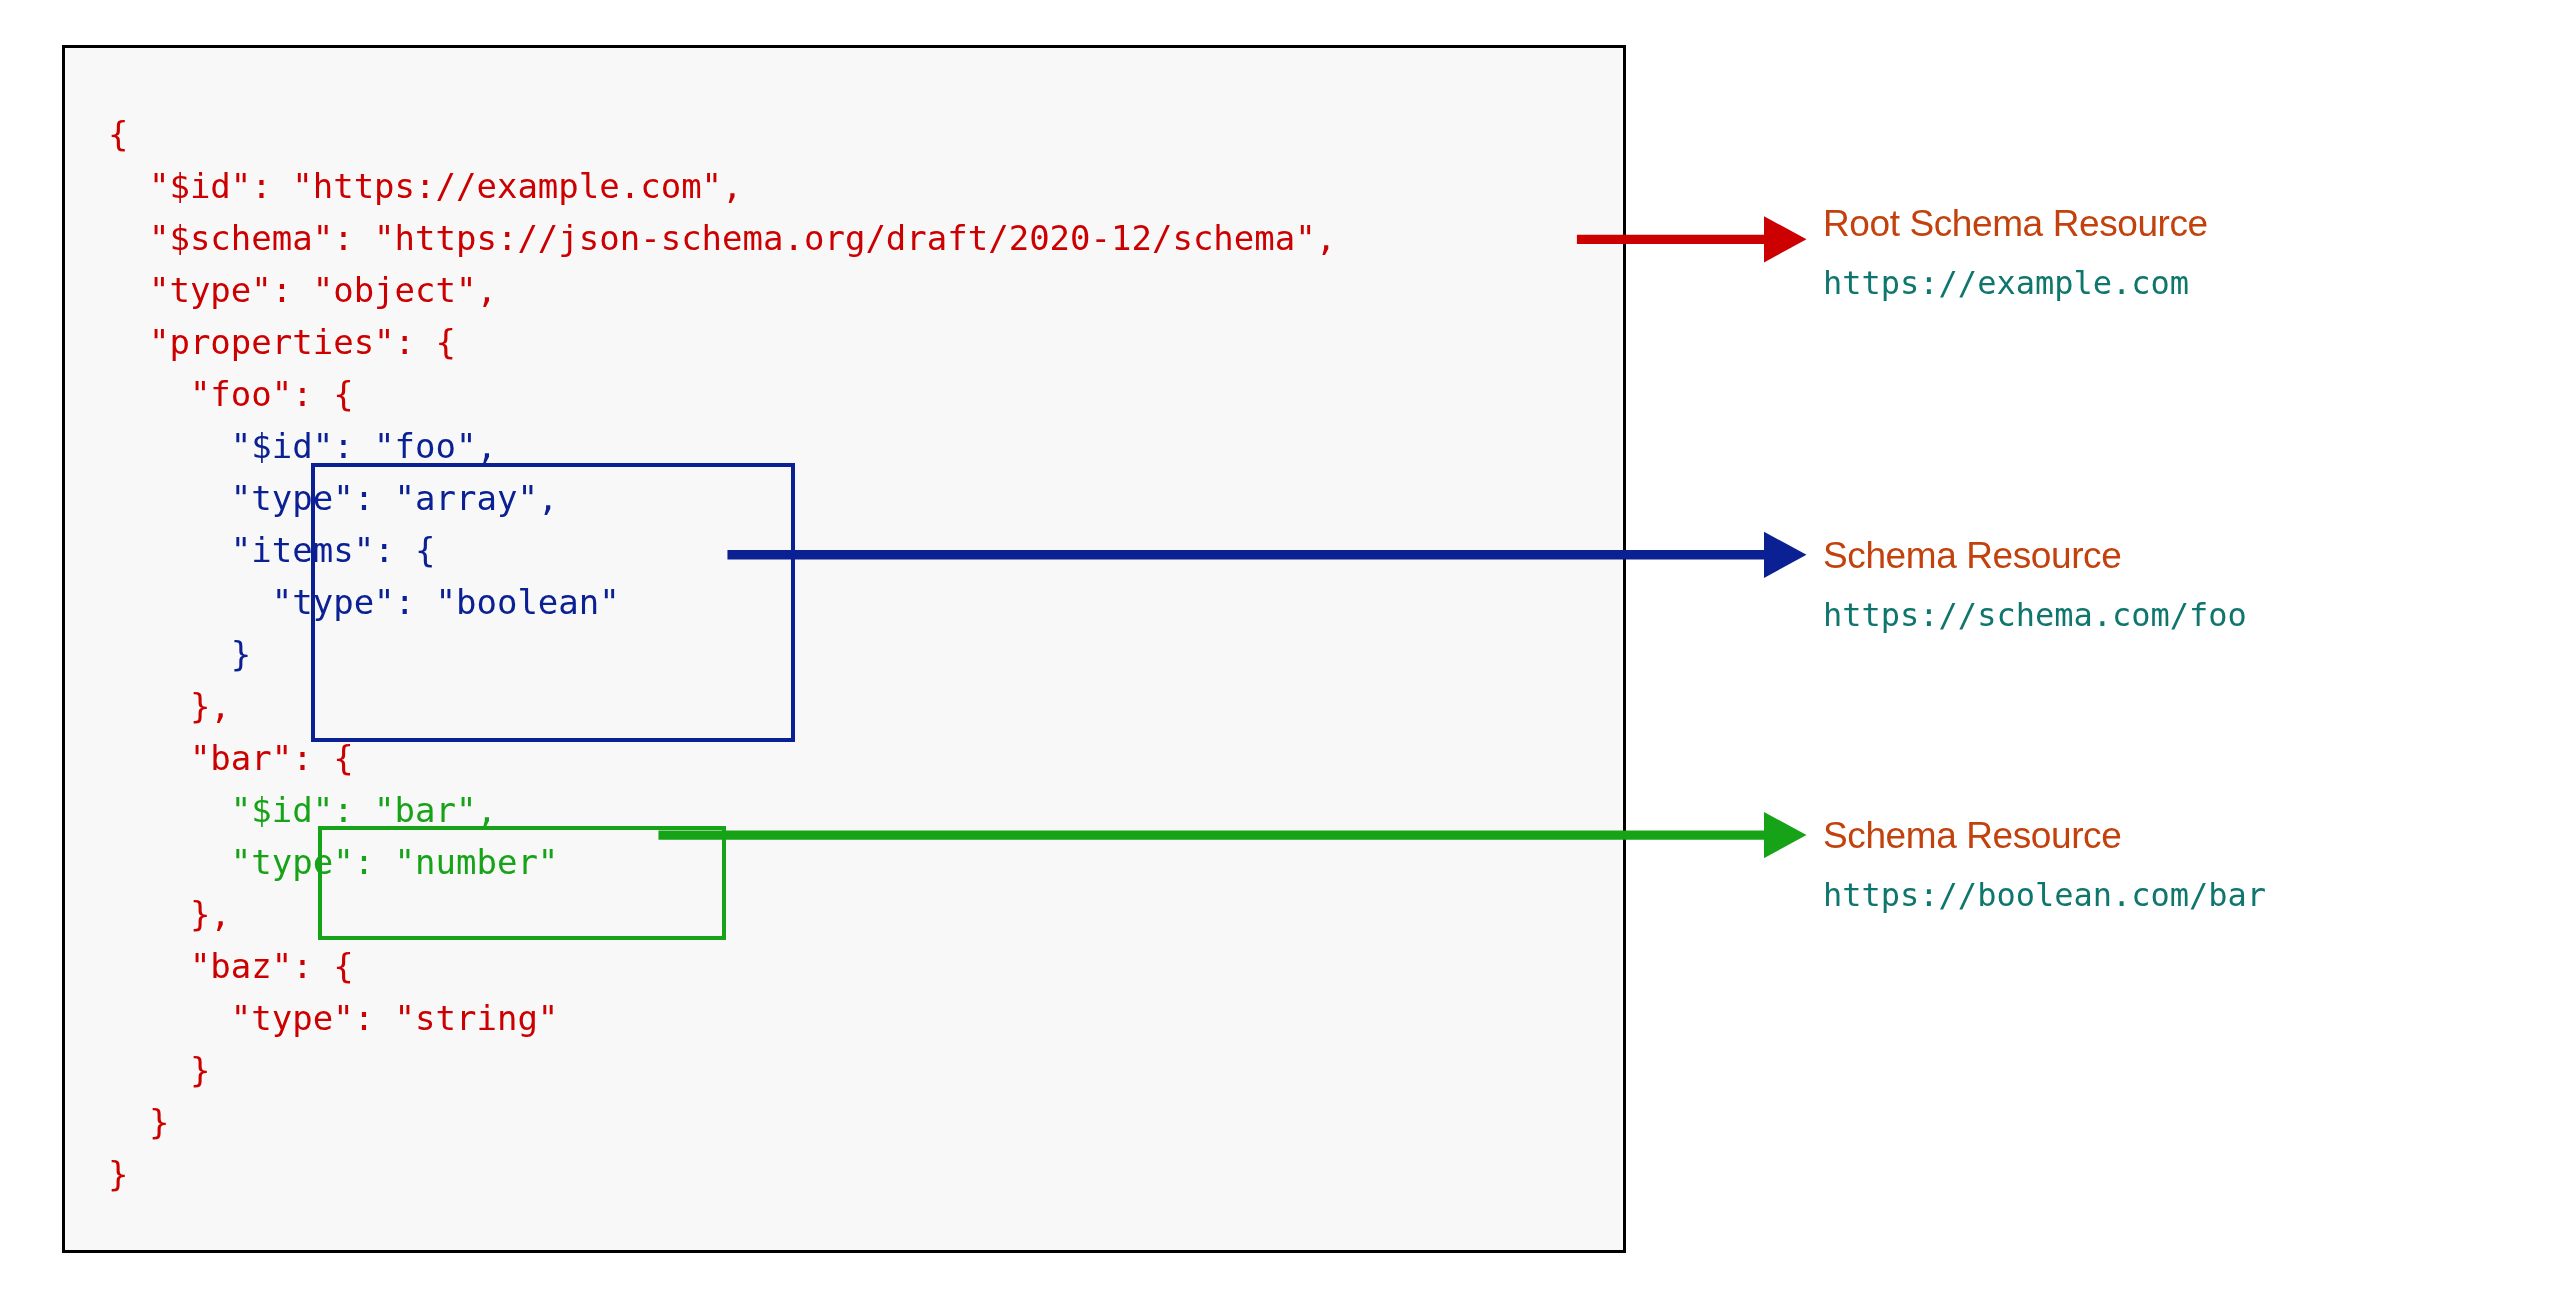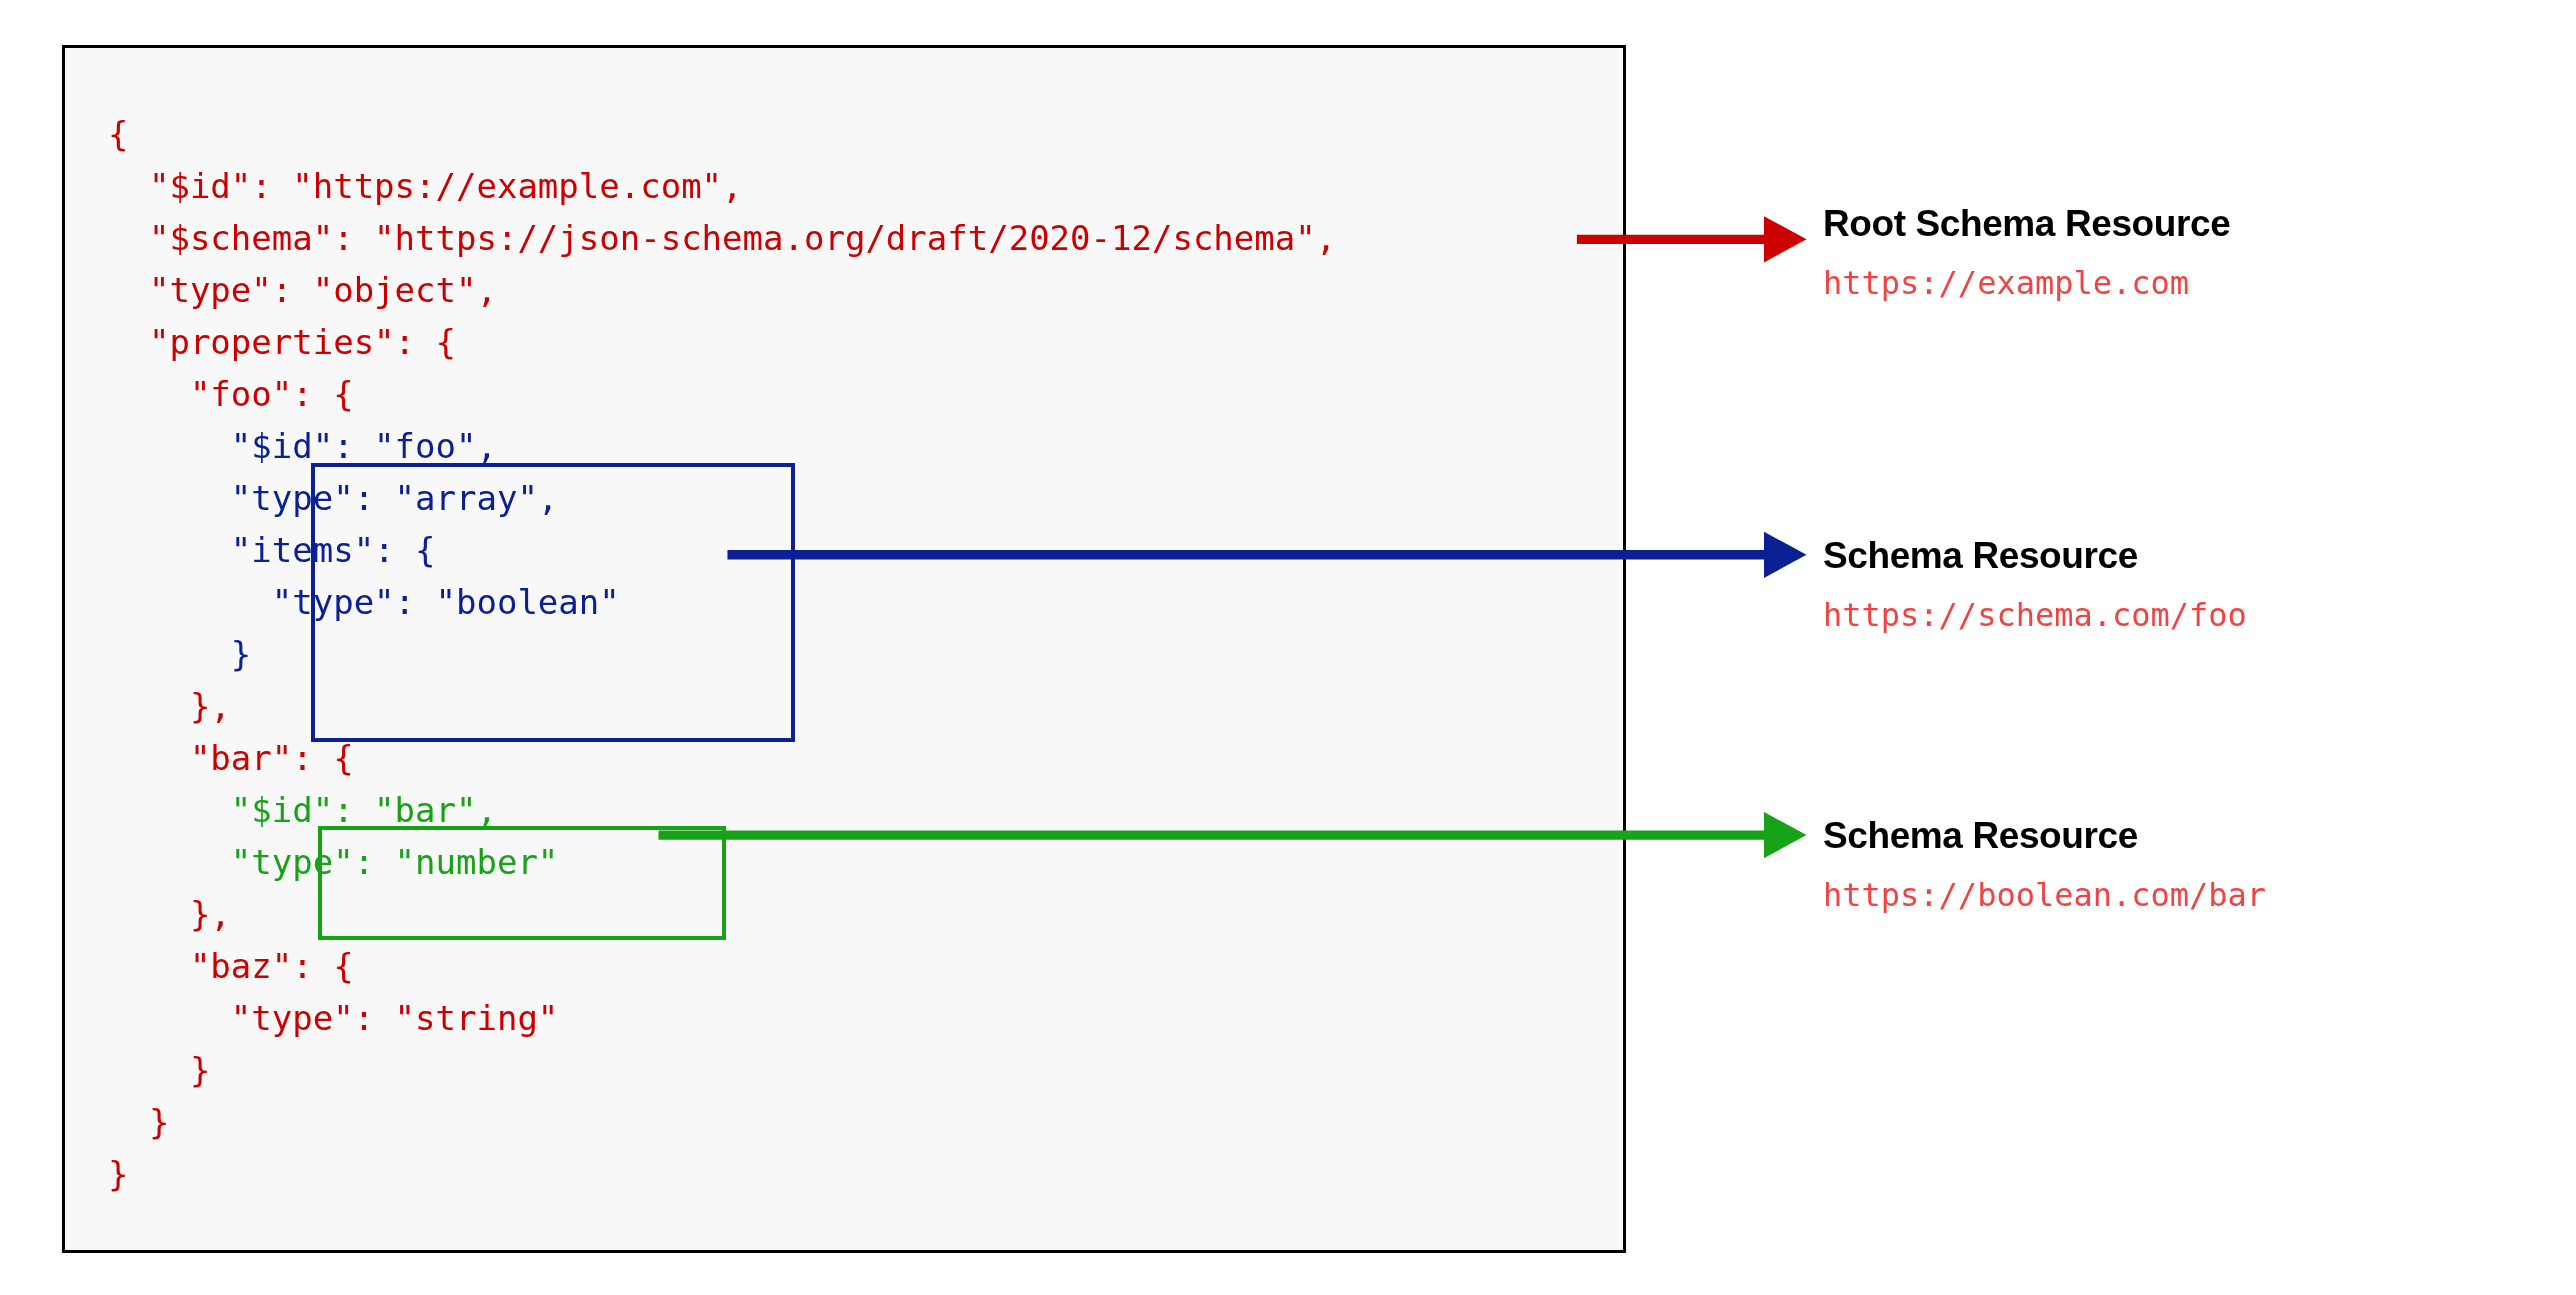--- a/index.html
+++ b/index.html
@@ -61,30 +61,30 @@
     position: absolute;
     left: 0; top: 0;
     width: 2576px; height: 1295px;
     pointer-events: none;
   }
 
   
   .annotation { position: absolute; }
   .annotation .a-title {
     font-family: "Liberation Sans", sans-serif;
-    font-weight: bold;
+    font-weight: normal;
     font-size: 37px;
-    color: #000000;
+    color: #c2410c;
     letter-spacing: -0.4px;
     white-space: nowrap;
   }
   .annotation .a-uri {
     font-family: "DejaVu Sans Mono", "Liberation Mono", monospace;
     font-size: 32px;
-    color: #ef4444;
+    color: #0f766e;
     margin-top: 18.7px;
     white-space: nowrap;
   }
   #ann-root { left: 1823px; top: 203px; }
   #ann-foo  { left: 1823px; top: 535px; }
   #ann-bar  { left: 1823px; top: 815px; }
 </style>
 </head>
 <body>
 

